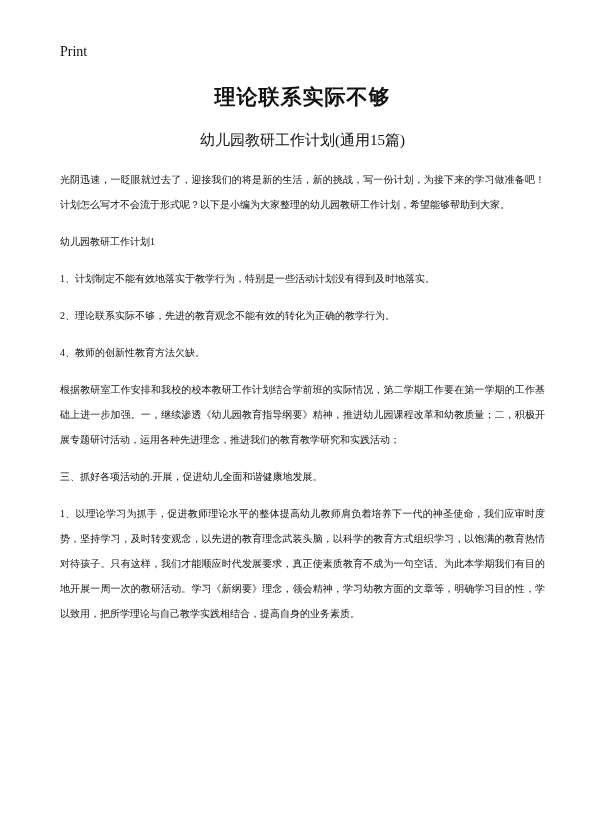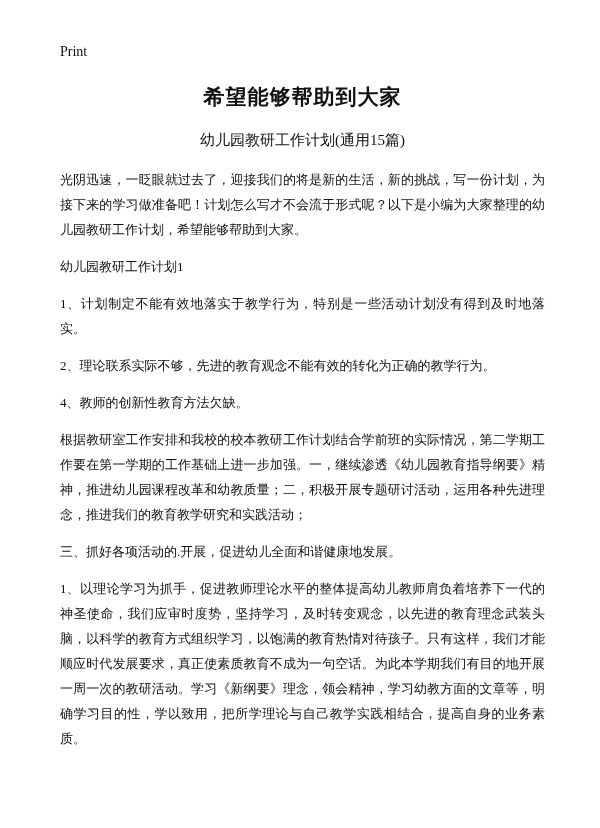--- a/index.html
+++ b/index.html
@@ -36,41 +36,41 @@
   .subtitle {
     font-size: 15px;
     line-height: 22px;
     margin: 0 0 16px 0;
     color: #111111;
     text-align: center;
   }
   .body-text p,
   .body-text h2,
   .body-text h3 {
-    font-size: 13px;
+    font-size: 10px;
     line-height: 25px;
     margin: 12px 0;
     text-align: justify;
     color: #111111;
     font-weight: normal;
   }
   .body-text h2,
   .body-text h3 {
     font-weight: normal;
     text-align: left;
   }
 </style>
 </head>
 <body>
 
 <div class="page">
 
   <span class="print-link">Print</span>
 
-  <h1 class="doc-title">希望能够帮助到大家</h1>
+  <h1 class="doc-title">理论联系实际不够</h1>
 
   <p class="subtitle">幼儿园教研工作计划(通用15篇)</p>
 
   <div class="body-text">
 
     <p>光阴迅速，一眨眼就过去了，迎接我们的将是新的生活，新的挑战，写一份计划，为接下来的学习做准备吧！计划怎么写才不会流于形式呢？以下是小编为大家整理的幼儿园教研工作计划，希望能够帮助到大家。</p>
 
     <h2>幼儿园教研工作计划1</h2>
 
 

